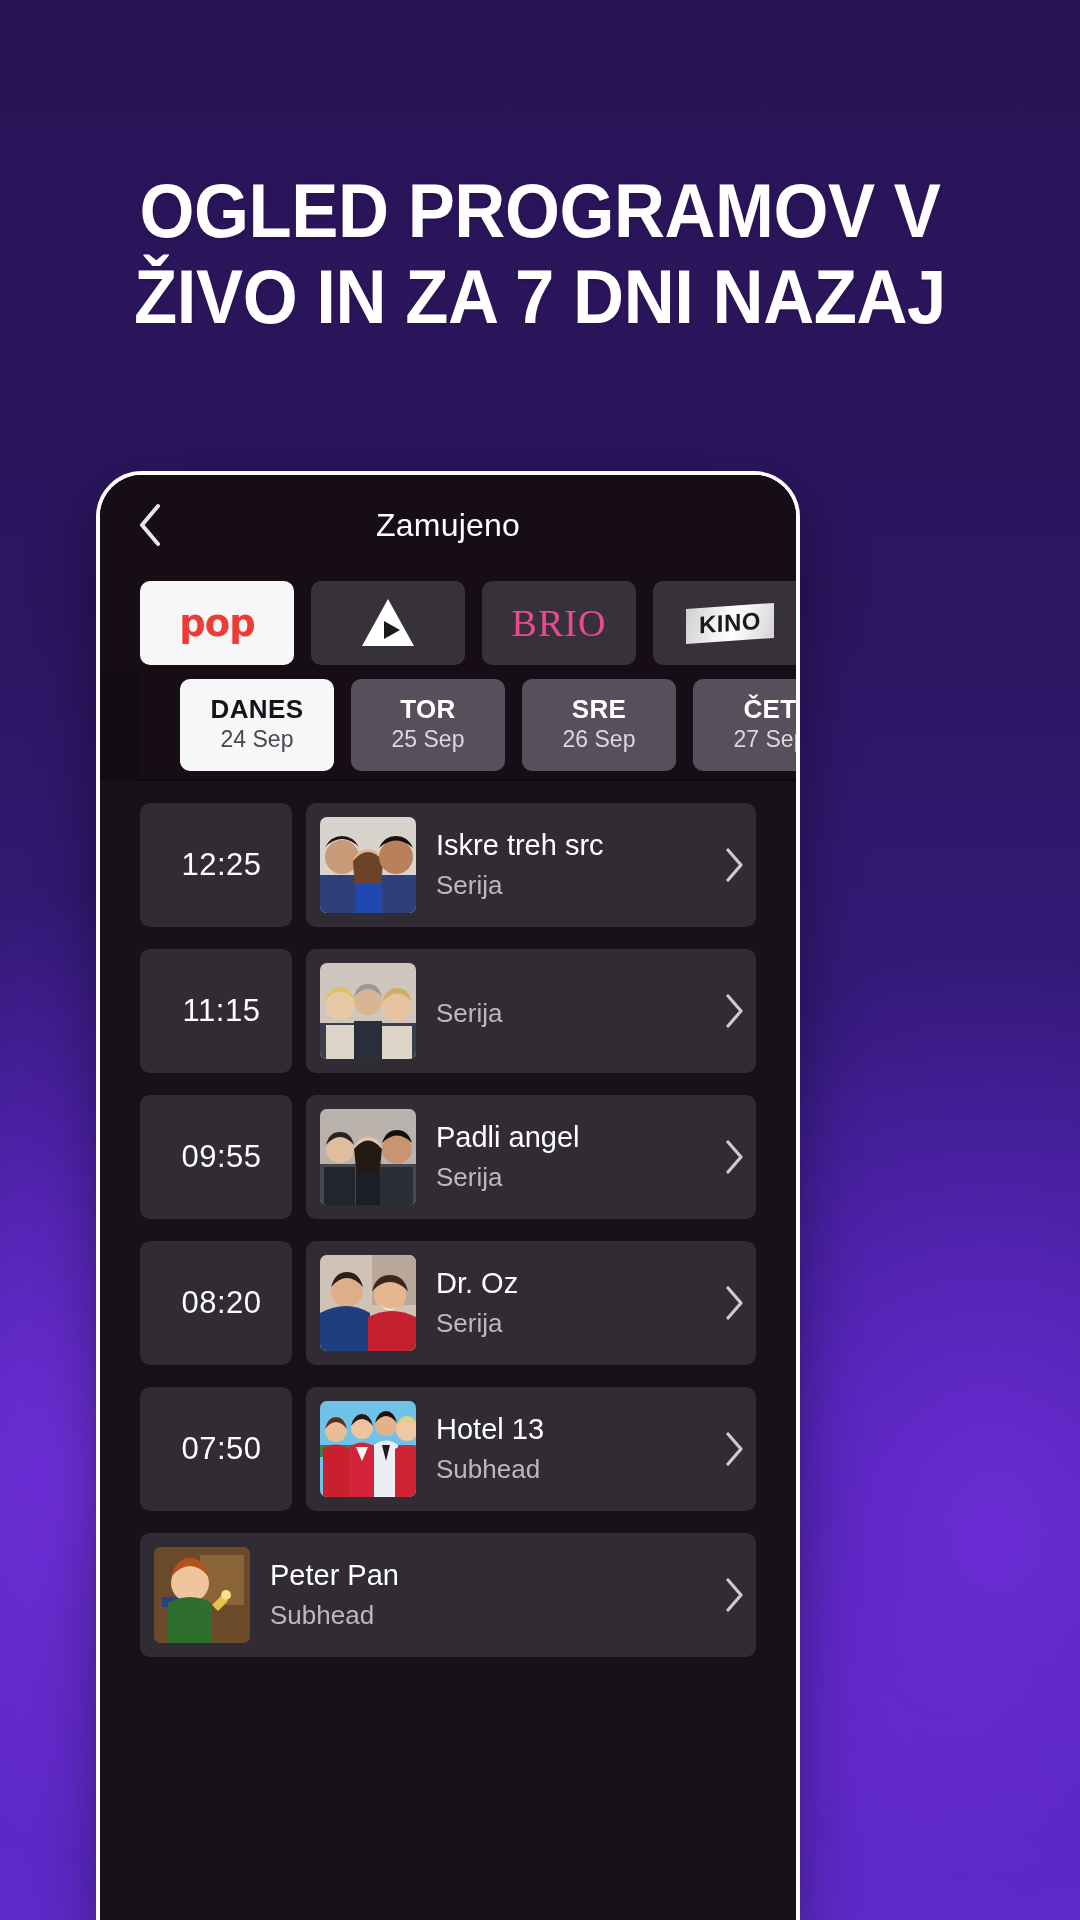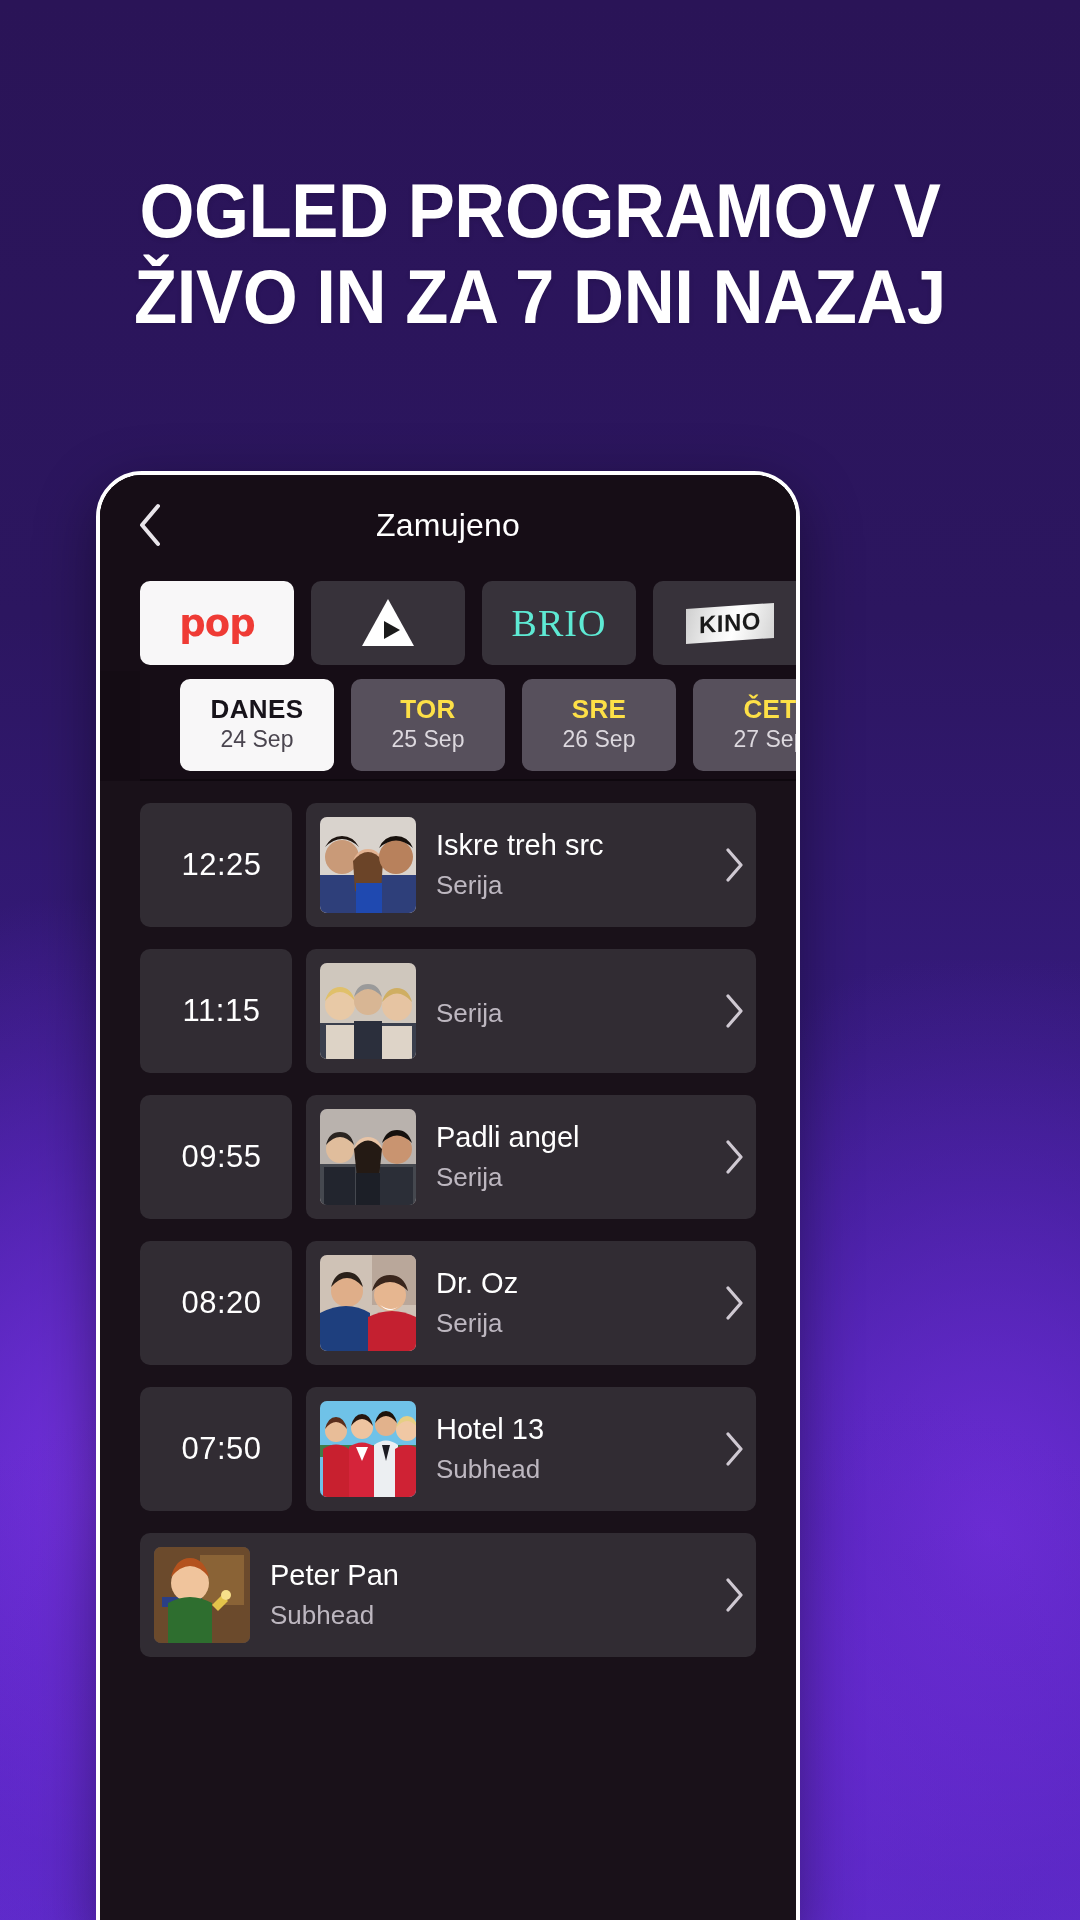--- a/index.html
+++ b/index.html
@@ -153,21 +153,21 @@
   .logo-pop {
     color: #ef3b35;
     font-family: "DejaVu Sans", sans-serif;
     font-weight: bold;
     font-size: 37px;
     letter-spacing: -1px;
     line-height: 1;
   }
   .logo-play svg { display: block; }
   .logo-brio {
-    color: #5eead4;
+    color: #ec4899;
     font-family: "Liberation Serif", serif;
     font-size: 38px;
     letter-spacing: 1px;
     line-height: 1;
   }
   .logo-kino {
     background: linear-gradient(105deg, #cfcfcf 0%, #f3f3f3 38%, #ffffff 55%, #d4d4d4 100%);
     color: #1a1a1a;
     font-weight: bold;
     font-size: 24px;
@@ -198,21 +198,21 @@
     display: flex;
     flex-direction: column;
     align-items: center;
     justify-content: center;
     cursor: pointer;
   }
   .day-tile.active { background: #f8f7f8; }
   .day-name {
     font-size: 26px;
     font-weight: bold;
-    color: #fde047;
+    color: #ffffff;
     line-height: 1.1;
     letter-spacing: 0.4px;
   }
   .day-date {
     font-size: 23px;
     color: #dcd8de;
     line-height: 1.3;
     margin-top: 2px;
   }
   .day-tile.active .day-name { color: #17131a; }

